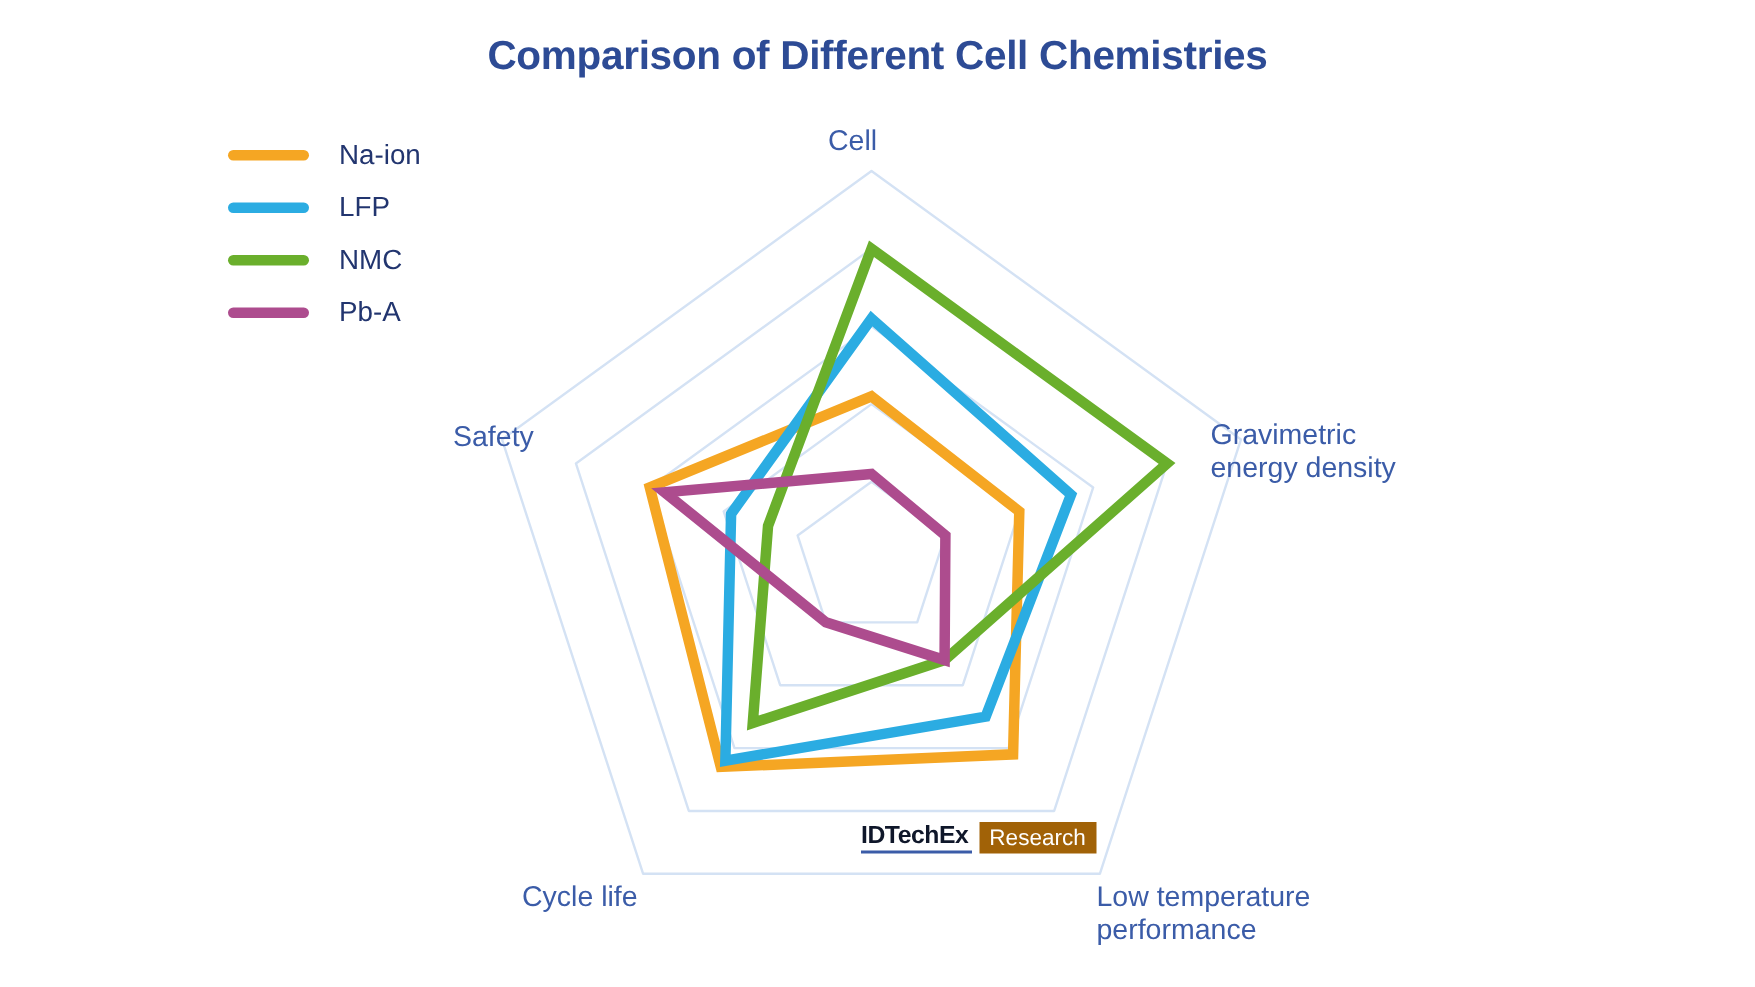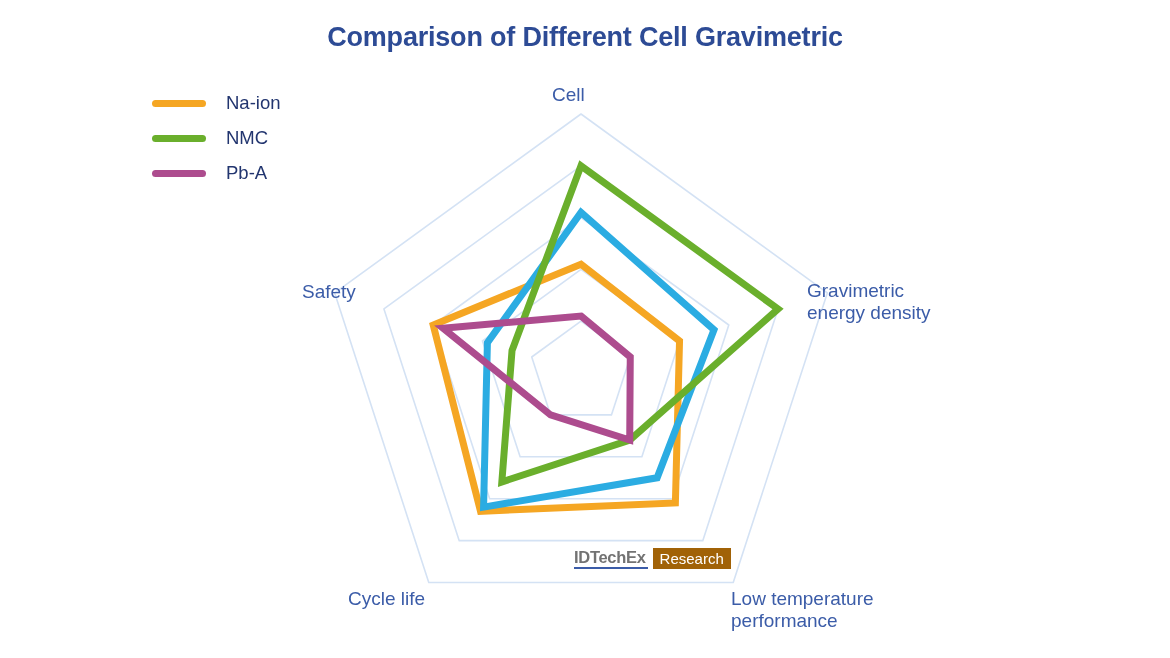--- a/index.html
+++ b/index.html
@@ -79,44 +79,48 @@
     position: absolute;
     left: 574px;
     top: 548px;
     display: flex;
     align-items: stretch;
     height: 21px;
   }
   #wm-name {
     font-size: 16.5px;
     font-weight: bold;
-    color: #737373;
+    color: #0f172a;
     letter-spacing: -0.3px;
     border-bottom: 2.5px solid #3b5ca8;
     line-height: 19px;
     padding-right: 2px;
   }
   #wm-badge {
     margin-left: 5px;
     background: #a16207;
     color: #ffffff;
     font-size: 15px;
     line-height: 21px;
     padding: 0 7px;
   }
 </style>
 </head>
 <body>
 
-<div id="chart-title">Comparison of Different Cell Gravimetric</div>
+<div id="chart-title">Comparison of Different Cell Chemistries</div>
 
 <div id="legend">
   <div class="legend-item">
     <span class="legend-swatch" style="background: rgb(245, 166, 35);"></span>
     <span class="legend-label">Na-ion</span>
+  </div>
+  <div class="legend-item">
+    <span class="legend-swatch" style="background: rgb(43, 172, 226);"></span>
+    <span class="legend-label">LFP</span>
   </div>
   <div class="legend-item">
     <span class="legend-swatch" style="background: rgb(106, 175, 44);"></span>
     <span class="legend-label">NMC</span>
   </div>
   <div class="legend-item">
     <span class="legend-swatch" style="background: rgb(173, 76, 142);"></span>
     <span class="legend-label">Pb-A</span>
   </div>
 </div>

